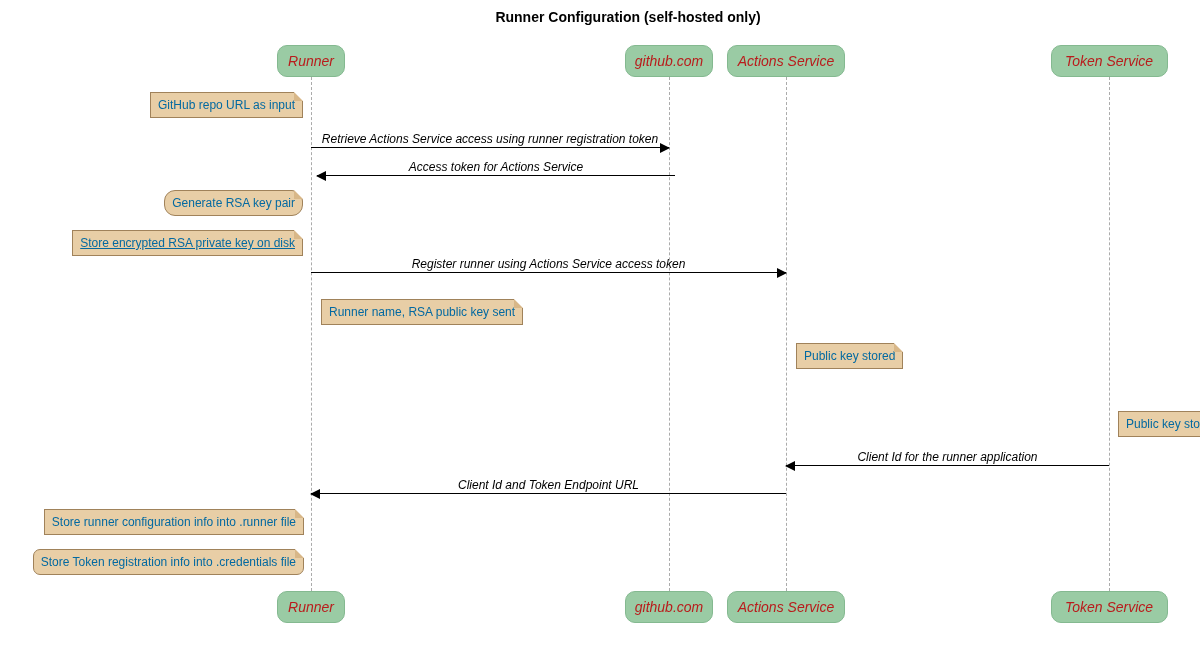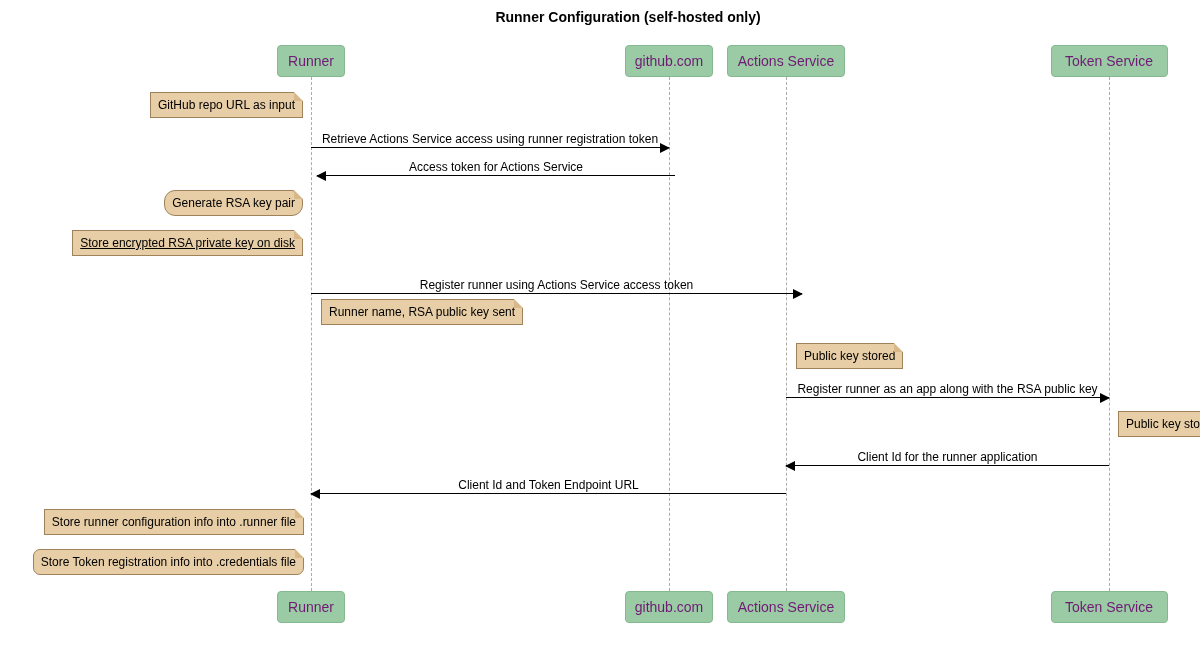--- a/index.html
+++ b/index.html
@@ -19,44 +19,45 @@
     text-align:center; font-weight:bold; font-size:14px; color:#000;
   }
   .lifeline {
     position:absolute; width:0;
     border-left:1px dashed #ababab;
   }
   .participant {
     position:absolute; height:32px;
     background:#9acba4;
     border:1px solid #84b990;
-    border-radius:4px;
+    border-radius:10px;
     display:flex; align-items:center; justify-content:center;
-    font-size:14px; color:#701a75;
+    font-size:14px; color:#b91c1c;
     box-sizing:border-box;
     white-space:nowrap;
+    font-style:italic;
   }
   .note {
     position:absolute;
     background:#e8cea6;
     border:1px solid #a0825a;
     padding:5px 7px;
-    font-size:12px; color:#000000;
+    font-size:12px; color:#0369a1;
     white-space:nowrap;
     box-sizing:border-box;
   }
   .note::before {
     content:'';
     position:absolute; top:-1px; right:-1px;
     width:0; height:0;
     border-style:solid;
     border-width:0 9px 9px 0;
     border-color:#ffffff #ffffff #d8b788 #d8b788;
   }
-  .message { position:absolute; }
+  .message { position:absolute;font-style:italic; }
   .message .line {
     position:absolute; left:0; right:0; bottom:0;
     border-top:1px solid #000;
   }
   .message .label {
     position:absolute; left:0; right:0; bottom:2px;
     text-align:center; font-size:12px; color:#000;
     white-space:nowrap;
   }
   .message .head {
@@ -88,27 +89,22 @@
     <div class="message" style="left: 283px; width: 358px; top: 130px; height: 18px;">
       <div class="label">Retrieve Actions Service access using runner registration token</div>
       <div class="line"></div>
       <div class="head dir-right"></div>
     </div>
     <div class="message" style="left: 289px; width: 358px; top: 158px; height: 18px;">
       <div class="label">Access token for Actions Service</div>
       <div class="line"></div>
       <div class="head dir-left"></div>
     </div>
-    <div class="message" style="left: 283px; width: 475px; top: 276px; height: 18px; padding-left: 16px;">
+    <div class="message" style="left: 283px; width: 475px; top: 255px; height: 18px;">
       <div class="label">Register runner using Actions Service access token</div>
-      <div class="line"></div>
-      <div class="head dir-right"></div>
-    </div>
-    <div class="message" style="left: 758px; width: 323px; top: 380px; height: 18px;">
-      <div class="label">Register runner as an app along with the RSA public key</div>
       <div class="line"></div>
       <div class="head dir-right"></div>
     </div>
     <div class="message" style="left: 758px; width: 323px; top: 448px; height: 18px;">
       <div class="label">Client Id for the runner application</div>
       <div class="line"></div>
       <div class="head dir-left"></div>
     </div>
     <div class="message" style="left: 283px; width: 475px; top: 476px; height: 18px;">
       <div class="label">Client Id and Token Endpoint URL</div>

